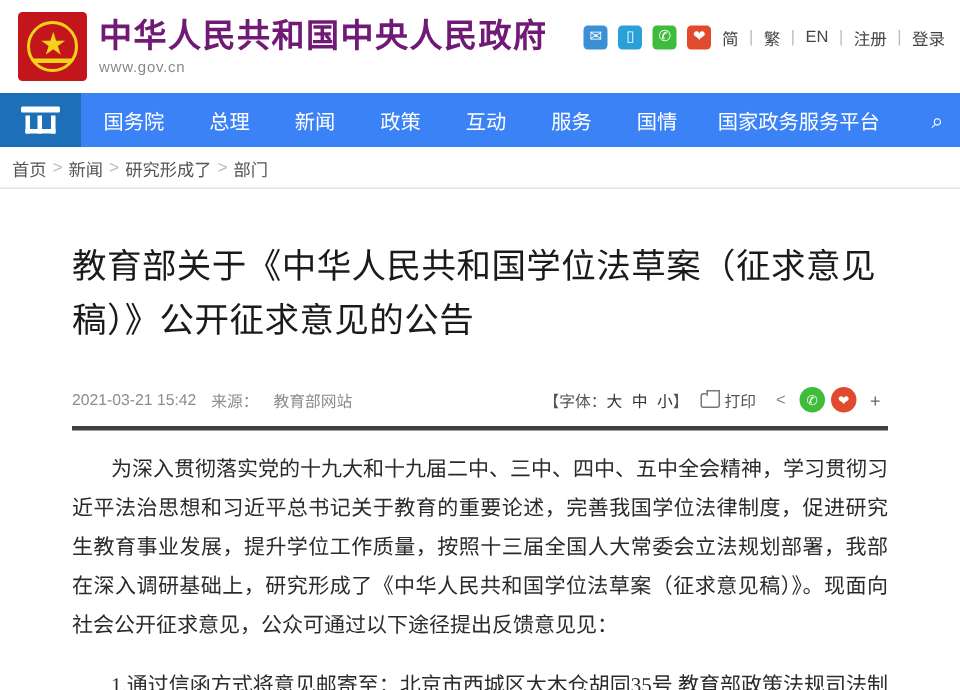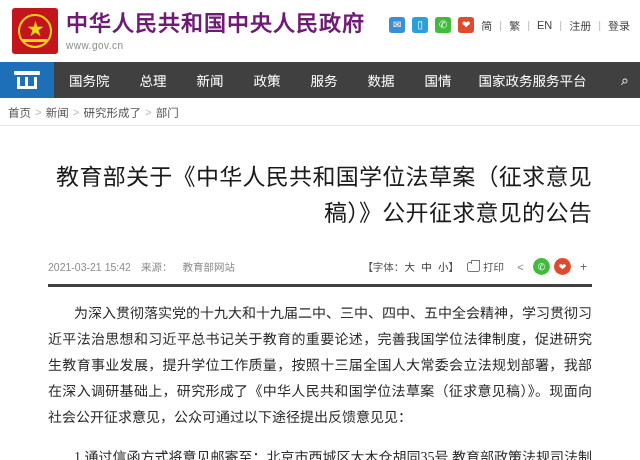--- a/index.html
+++ b/index.html
@@ -90,21 +90,21 @@
   .ic.mail { background: #3b8fd4; }
   .ic.phone { background: #2aa0d8; }
   .ic.wechat { background: #3fbc3b; }
   .ic.weibo { background: #e04a2f; }
   .toprt a { color: #444; text-decoration: none; }
   .toprt .sep { color: #bbb; }
 
   
   .nav {
     height: 36px;
-    background: #404040;
+    background: #3b82f6;
     display: flex;
     align-items: stretch;
     color: #fff;
     font-size: 13.5px;
   }
   .nav .home {
     width: 54px;
     display: flex; align-items: center; justify-content: center;
     background: #1d6fb8;
   }
@@ -158,21 +158,21 @@
   .crumb a { color: #555; text-decoration: none; }
   .crumb .sp { color: #bbb; }
 
   
   .wrap { padding: 0 48px; }
   .title {
     font-family: "Liberation Serif", serif;
     font-size: 23px;
     line-height: 36px;
     color: #1a1a1a;
-    text-align: right;
+    text-align: left;
     font-weight: normal;
     margin: 34px 0 0 0;
     letter-spacing: 0.3px;
   }
   .meta {
     margin-top: 26px;
     display: flex;
     align-items: center;
     font-size: 10.5px;
     color: #8c8c8c;
@@ -265,22 +265,22 @@
       <div class="roof"></div>
       <div class="body"></div>
       <div class="mid"></div>
     </div>
   </div>
   <ul>
     <li>国务院</li>
     <li>总理</li>
     <li>新闻</li>
     <li>政策</li>
+    <li>互动</li>
     <li>服务</li>
-    <li>数据</li>
     <li>国情</li>
     <li class="wide">国家政务服务平台</li>
   </ul>
   <div class="search">⌕</div>
 </div>
 
 <div class="crumb">
   <a href="#">首页</a>
   <span class="sp">&gt;</span>
   <a href="#">新闻</a>

